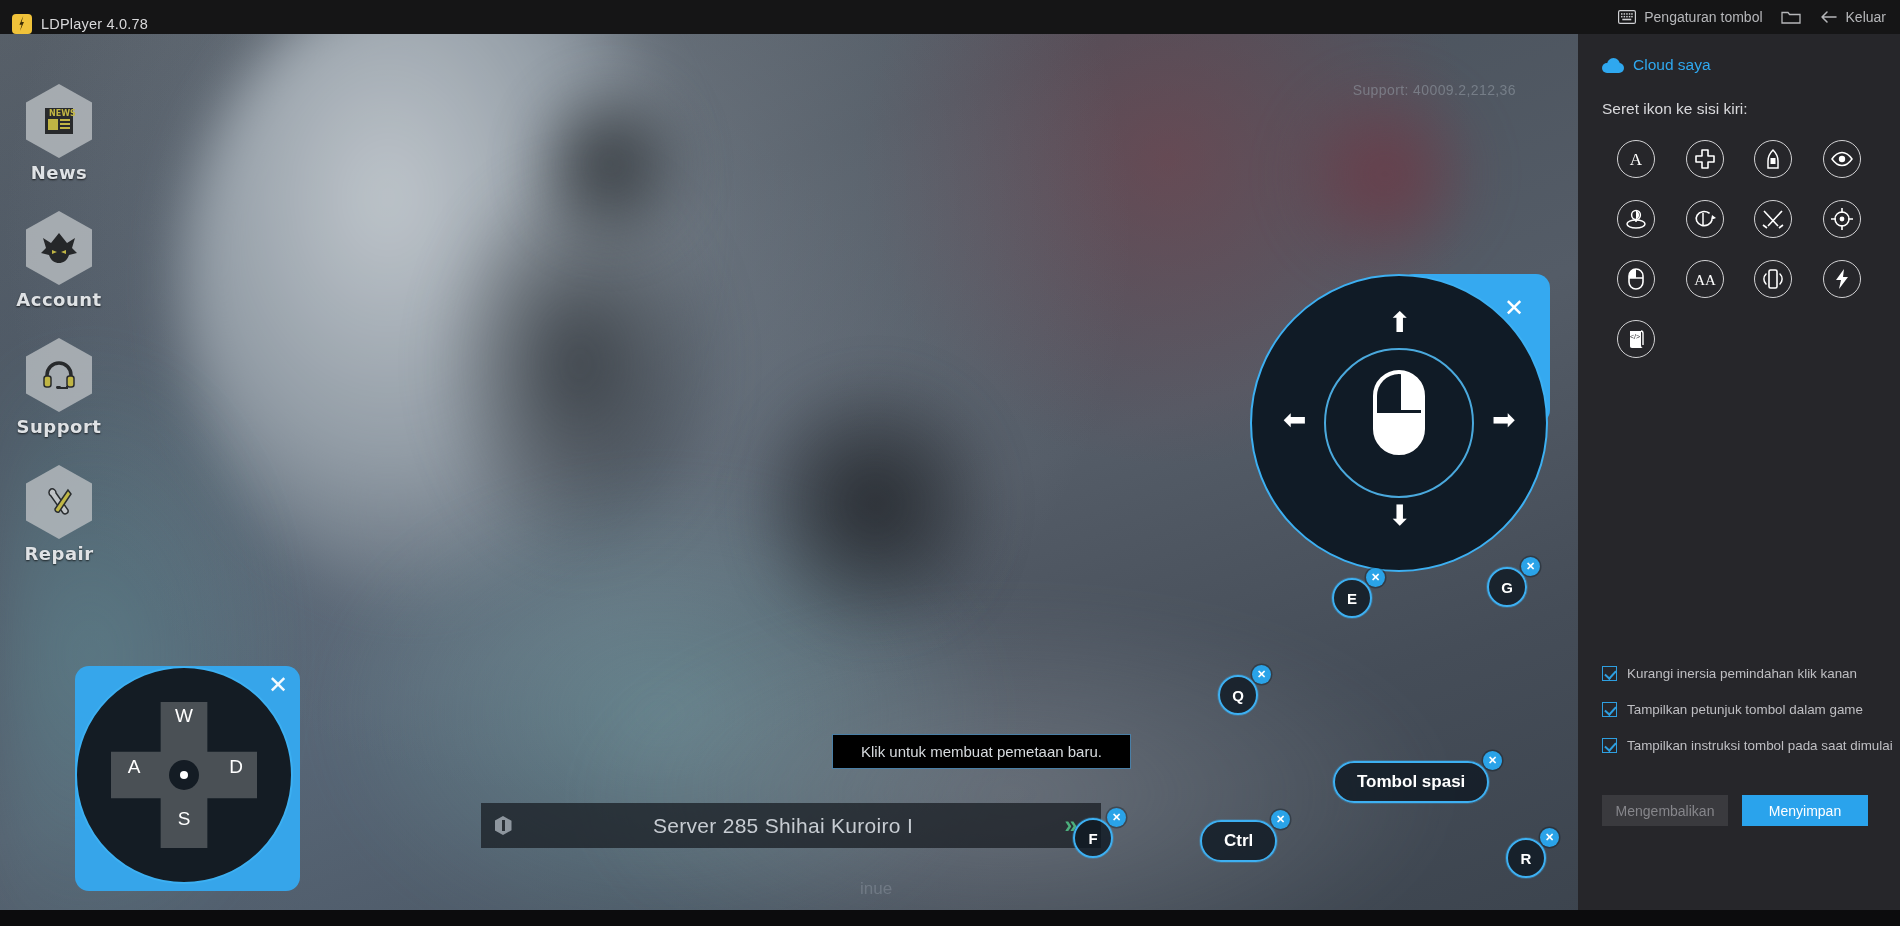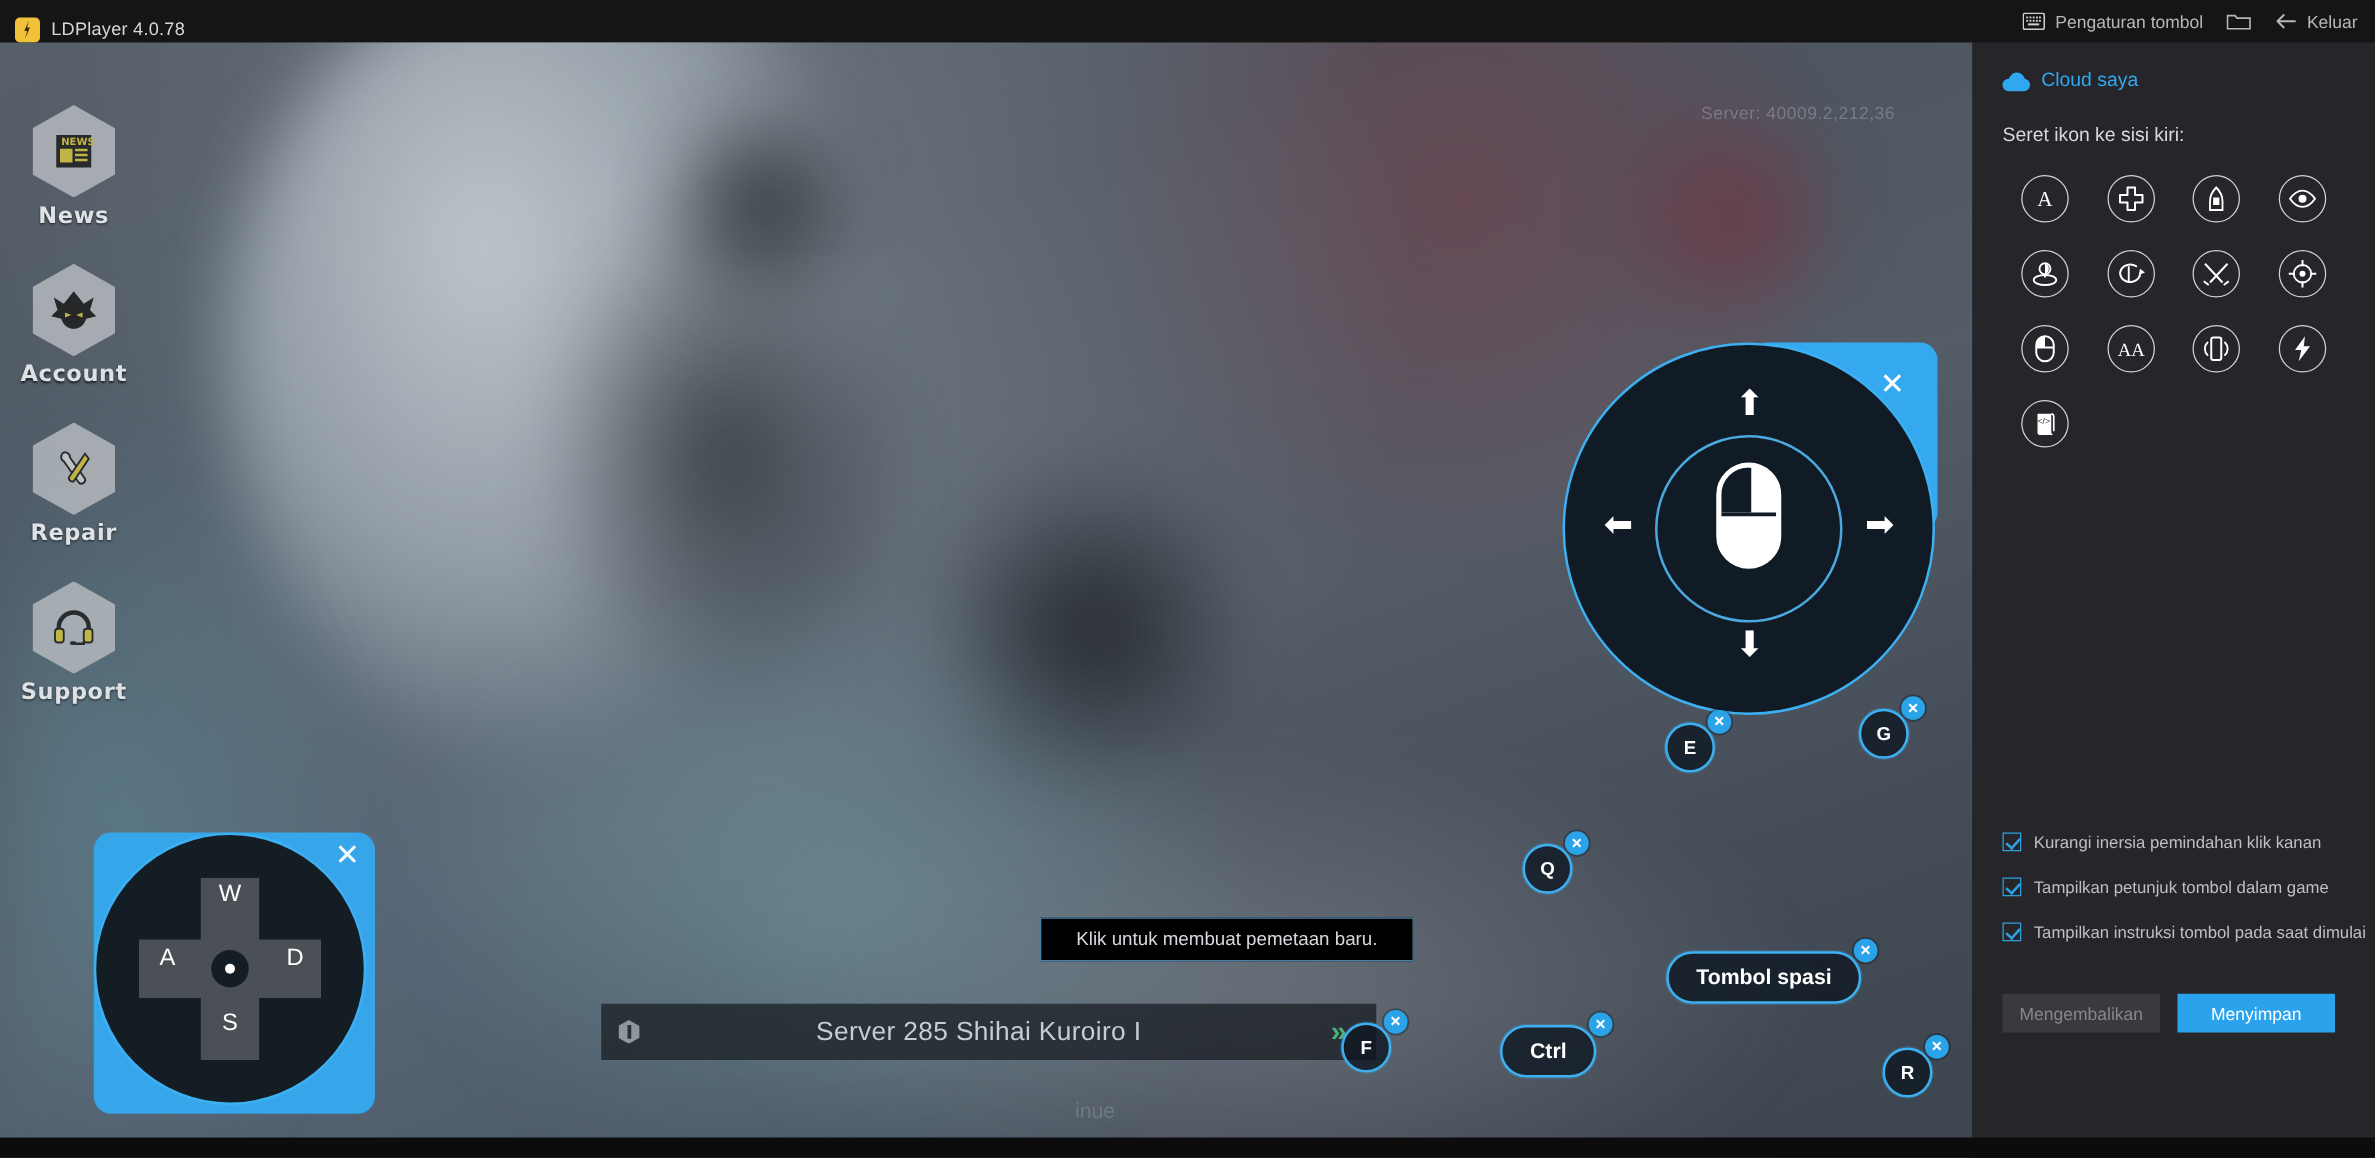--- a/index.html
+++ b/index.html
@@ -299,21 +299,21 @@
   <div class="stage">
     <div class="bg-shape s1"></div>
     <div class="bg-shape s2"></div>
     <div class="bg-shape s3"></div>
     <div class="bg-shape s4"></div>
     <div class="bg-shape s5"></div>
     <div class="bg-shape s6"></div>
     <div class="bg-shape s7"></div>
     <div class="bg-shape s8"></div>
 
-    <div class="version-text">Server: 40009.2,212,36</div>
+    <div class="version-text">Support: 40009.2,212,36</div>
 
     <div class="leftnav">
 
       <div class="nav-item">
         <div class="hexbtn">
           <svg width="40" height="34" viewBox="0 0 40 34">
             <rect x="6" y="4" width="28" height="26" fill="#1f1f1f"></rect>
             <text x="10" y="12" font-family="DejaVu Sans" font-size="8" font-weight="bold" fill="#d8c83c">NEWS</text>
             <rect x="9" y="15" width="10" height="11" fill="#d8c83c"></rect>
             <rect x="21" y="15" width="10" height="2" fill="#d8c83c"></rect>
@@ -331,38 +331,38 @@
             <path d="M13 19 l5 2 -5 2z" fill="#d8c83c"></path>
             <path d="M27 19 l-5 2 5 2z" fill="#d8c83c"></path>
           </svg>
         </div>
         <div class="nav-label">Account</div>
       </div>
 
       <div class="nav-item">
         <div class="hexbtn">
           <svg width="40" height="34" viewBox="0 0 40 34">
-            <path d="M12 4 a4 4 0 0 0 0 7 l12 17 a3 3 0 0 0 5 -3 L17 8 a4 4 0 0 0 -5 -4z" fill="#d8d8d8" stroke="#1f1f1f" stroke-width="1.5"></path>
-            <path d="M29 5 L16 24 a3 3 0 0 0 4 3 L32 9 z" fill="#d8c83c" stroke="#1f1f1f" stroke-width="1.5"></path>
-          </svg>
-        </div>
-        <div class="nav-label">Repair</div>
-      </div>
-
-      <div class="nav-item">
-        <div class="hexbtn">
-          <svg width="40" height="34" viewBox="0 0 40 34">
             <path d="M8 22 V17 a12 12 0 0 1 24 0 v5" fill="none" stroke="#1f1f1f" stroke-width="3.5"></path>
             <rect x="5" y="18" width="7" height="11" rx="2.5" fill="#d8c83c" stroke="#1f1f1f" stroke-width="1.5"></rect>
             <rect x="28" y="18" width="7" height="11" rx="2.5" fill="#d8c83c" stroke="#1f1f1f" stroke-width="1.5"></rect>
             <path d="M28 28 v2 h-7" fill="none" stroke="#1f1f1f" stroke-width="2"></path>
             <rect x="17" y="28" width="5" height="3" rx="1.4" fill="#1f1f1f"></rect>
           </svg>
         </div>
         <div class="nav-label">Support</div>
+      </div>
+
+      <div class="nav-item">
+        <div class="hexbtn">
+          <svg width="40" height="34" viewBox="0 0 40 34">
+            <path d="M12 4 a4 4 0 0 0 0 7 l12 17 a3 3 0 0 0 5 -3 L17 8 a4 4 0 0 0 -5 -4z" fill="#d8d8d8" stroke="#1f1f1f" stroke-width="1.5"></path>
+            <path d="M29 5 L16 24 a3 3 0 0 0 4 3 L32 9 z" fill="#d8c83c" stroke="#1f1f1f" stroke-width="1.5"></path>
+          </svg>
+        </div>
+        <div class="nav-label">Repair</div>
       </div>
     </div>
 
     <div class="server-bar">
       <div class="server-ico">
           <div class="hex-i"></div>
         </div>
       <div class="server-name">Server 285 Shihai Kuroiro I</div>
       <div class="server-arrow">»</div>
     </div>

